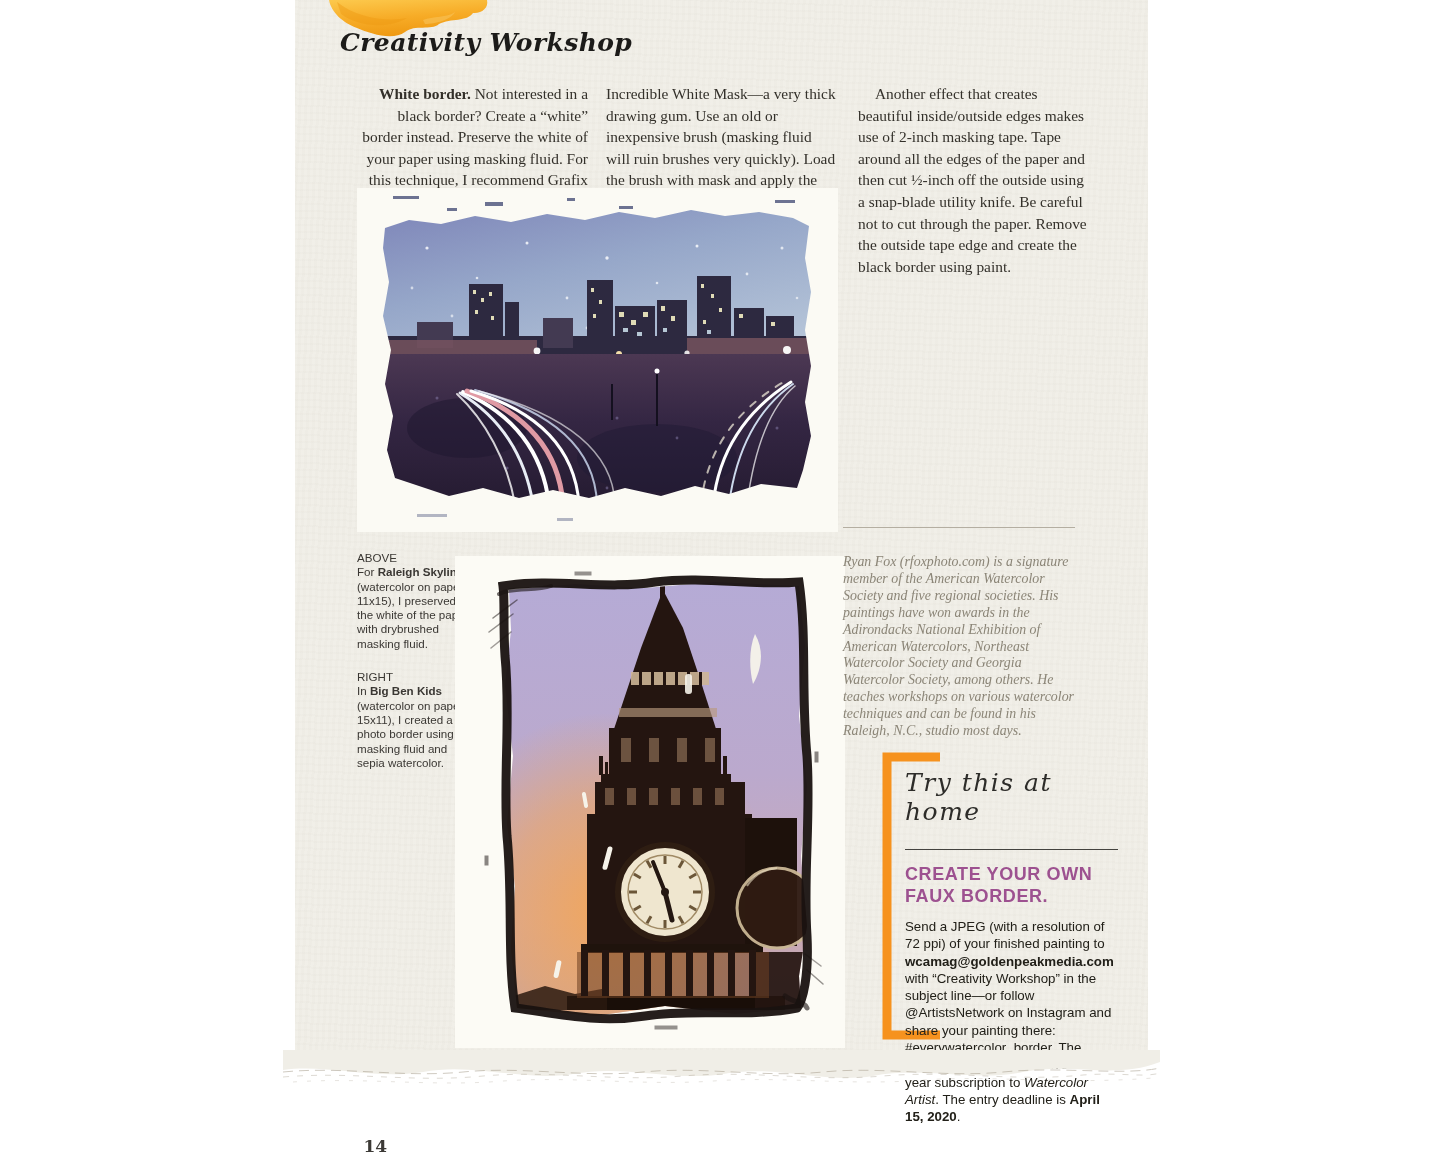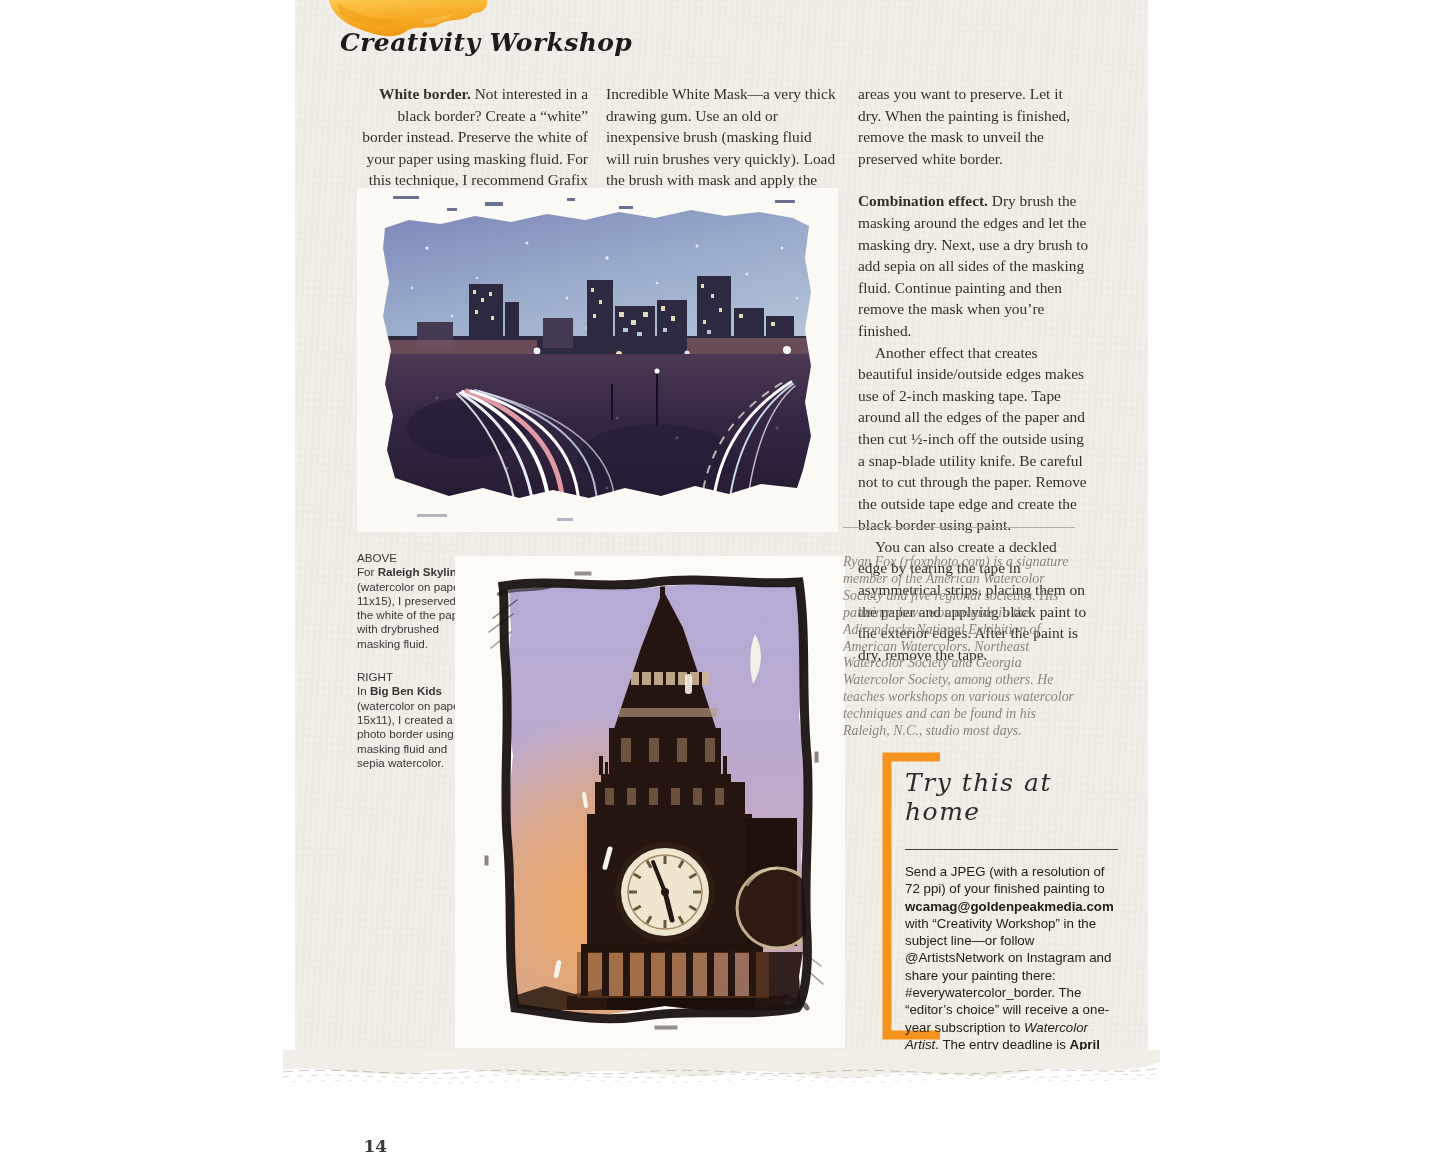--- a/index.html
+++ b/index.html
@@ -73,24 +73,21 @@
 
     <h1 class="section-title">Creativity Workshop</h1>
 
     <div class="col col1">
       <p><span class="lead">White border.</span><span> Not interested in a black border? Create a “white” border instead. Preserve the white of your paper using masking fluid. For this technique, I recommend Grafix</span></p>
     </div>
     <div class="col col2">
       <p>Incredible White Mask—a very thick drawing gum. Use an old or inexpensive brush (masking fluid will ruin brushes very quickly). Load the brush with mask and apply the fluid to the</p>
     </div>
     <div class="col col3">
-      <p>areas you want to preserve. Let it dry. When the painting is finished, remove the mask to unveil the preserved white border.</p>
-      <p class="gap-para"><span class="lead">Combination effect.</span><span> Dry brush the masking around the edges and let the masking dry. Next, use a dry brush to add sepia on all sides of the masking fluid. Continue painting and then remove the mask when you’re finished.</span></p>
       <p class="indent">Another effect that creates beautiful inside/outside edges makes use of 2-inch masking tape. Tape around all the edges of the paper and then cut ½-inch off the outside using a snap-blade utility knife. Be careful not to cut through the paper. Remove the outside tape edge and create the black border using paint.</p>
-      <p class="indent">You can also create a deckled edge by tearing the tape in asymmetrical strips, placing them on the paper and applying black paint to the exterior edges. After the paint is dry, remove the tape.</p>
     </div>
 
     <svg class="art art-raleigh" width="481" height="344" viewBox="0 0 481 344">
       <defs>
         <linearGradient id="rsky" x1="0" y1="0" x2="0.55" y2="1">
           <stop offset="0" stop-color="#7d84b8"></stop>
             <stop offset="0.45" stop-color="#96a7c9"></stop>
             <stop offset="1" stop-color="#b7c6d9"></stop>
         </linearGradient>
         <linearGradient id="rfg" x1="0" y1="0" x2="0" y2="1">
@@ -374,20 +371,21 @@
 
     <div class="bio">
       <p>Ryan Fox (rfoxphoto.com) is a signature member of the American Watercolor Society and five regional societies. His paintings have won awards in the Adirondacks National Exhibition of American Watercolors, Northeast Watercolor Society and Georgia Watercolor Society, among others. He teaches workshops on various watercolor techniques and can be found in his Raleigh, N.C., studio most days.</p>
     </div>
 
     <svg class="try-bracket" width="70" height="288" viewBox="0 0 70 288">
       <path d="M62,5 L9,5 L9,283 L62,283" fill="none" stroke="#f6921e" stroke-width="9"></path>
     </svg>
     <div class="try-box">
       <h2 class="try-script">Try this at home</h2>
+      <h3 class="try-heading">CREATE YOUR OWN FAUX BORDER.</h3>
       <p class="try-body"><span>Send a JPEG (with a resolution of 72 ppi) of your finished painting to </span><span class="b">wcamag@goldenpeakmedia.com</span><span> with “Creativity Workshop” in the subject line—or follow @ArtistsNetwork on Instagram and share your painting there: #everywatercolor_border. The “editor’s choice” will receive a one-year subscription to </span><span class="i">Watercolor Artist</span><span>. The entry deadline is </span><span class="b">April 15, 2020</span><span>.</span></p>
     </div>
 
     <svg class="deckle" width="877" height="48" viewBox="0 0 877 48">
       <path d="M0,0 H877 V12 C830,30 790,12 740,22 C690,32 640,16 590,26 C540,34 490,14 440,24 C390,32 340,14 290,24 C240,32 190,12 140,22 C90,30 45,14 0,20 Z" fill="#f0eee7"></path>
       <g fill="none" stroke="#a79e8d" stroke-width="1" opacity="0.55">
         <path d="M0,22 C60,16 120,28 180,22 C240,16 300,28 360,22 C420,16 480,28 540,22 C600,16 660,28 720,22 C780,16 840,26 877,18" stroke-dasharray="10 6"></path>
         <path d="M0,27 C70,21 130,33 200,26 C270,20 330,32 400,26 C470,20 530,32 600,26 C670,20 730,32 800,25 C840,22 860,28 877,23" stroke-dasharray="6 8" opacity="0.7"></path>
         <path d="M10,32 C80,27 150,37 220,31 C290,26 360,36 430,31 C500,26 570,36 640,30 C710,25 780,35 870,28" stroke-dasharray="4 10" opacity="0.5"></path>
       </g>

